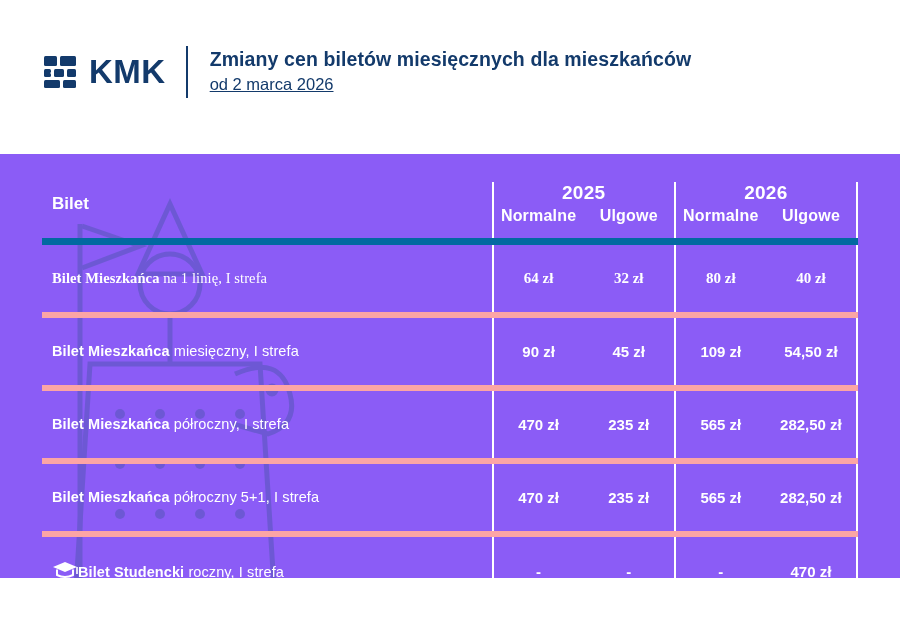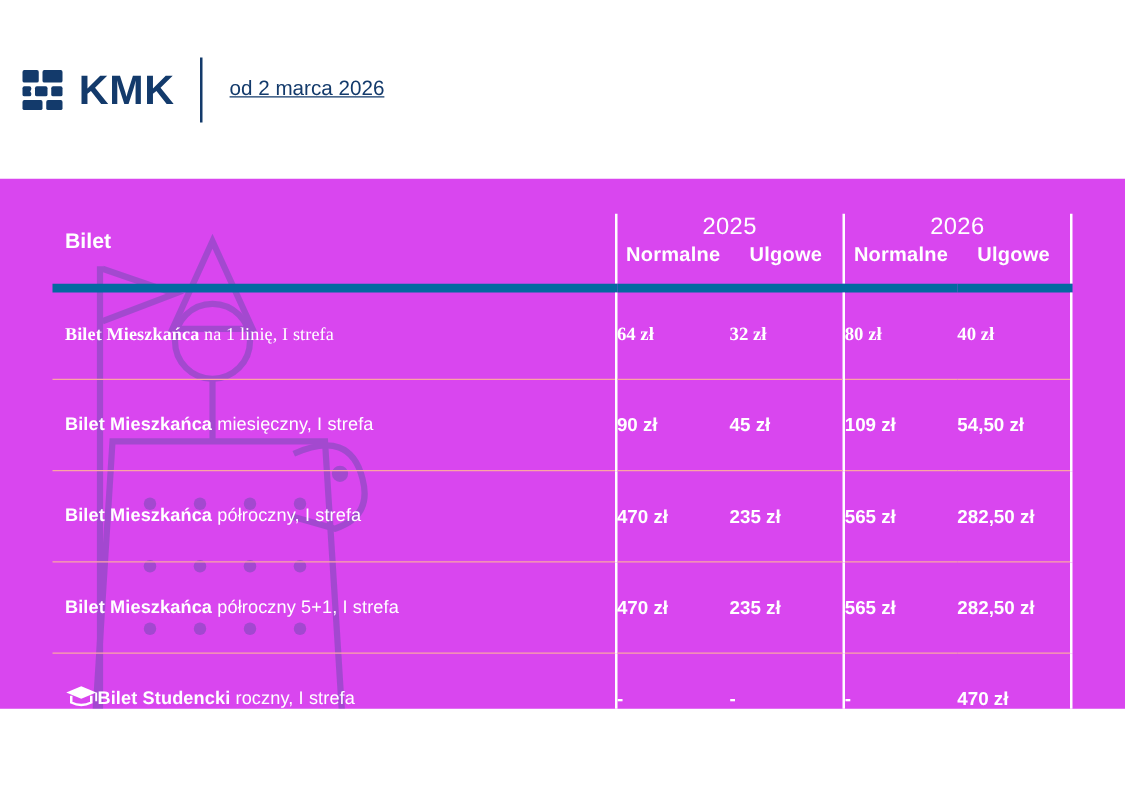--- a/index.html
+++ b/index.html
@@ -20,21 +20,21 @@
 
   
   .header {
     position: absolute;
     left: 0; top: 0;
     width: 900px;
     height: 143px;
     background: #ffffff;
     display: flex;
     align-items: center;
-    padding-left: 17px;
+    padding-left: 43px;
   }
 
   .logo-block {
     display: flex;
     align-items: center;
     gap: 12px;
   }
 
   .logo-mark {
     width: 34px;
@@ -76,24 +76,24 @@
     font-weight: normal;
     color: #133a6b;
     line-height: 1.45;
     margin-top: 1px;
     text-decoration: underline;
   }
 
   
   .board {
     position: absolute;
-    left: 0; top: 143px;
+    left: 0; top: 154px;
     width: 900px;
     height: 424px;
-    background: #d946ef;
+    background: #8b5cf6;
     overflow: hidden;
   }
 
   .watermark {
     position: absolute;
     left: 20px;
     top: 10px;
     width: 330px;
     height: 480px;
     opacity: 0.30;
@@ -114,21 +114,21 @@
   }
 
   
   .col-name  { width: 450px; }
   .col-price { width: 91px; }
 
   
   .yearhead {
     text-align: center;
     font-size: 19px;
-    font-weight: normal;
+    font-weight: bold;
     color: #ffffff;
     padding-bottom: 3px;
     letter-spacing: 0.3px;
   }
   .subhead {
     text-align: center;
     font-size: 16px;
     font-weight: bold;
     color: #ffffff;
     padding-bottom: 13px;
@@ -139,35 +139,35 @@
     font-weight: bold;
     color: #ffffff;
     padding-left: 10px;
     vertical-align: bottom;
     padding-bottom: 13px;
   }
 
   
   tr.datarow td {
     height: 73px;
-    border-top: 1px solid #fca5a5;
+    border-top: 6px solid #fca5a5;
   }
   tr.datarow:first-of-type td { border-top: 7px solid #0369a1; font-family: Liberation Serif, serif; }
 
   td.name {
     padding-left: 10px;
     font-size: 14.5px;
     color: #ffffff;
     letter-spacing: 0.1px;
   }
   td.name b { font-weight: bold; }
   td.name span.reg { font-weight: normal; }
 
   td.price {
-    text-align: left;
+    text-align: center;
     font-size: 15px;
     font-weight: bold;
     color: #ffffff;
   }
 
   
   .sep-left  { border-left: 2px solid #ffffff; }
   .sep-right { border-right: 2px solid #ffffff; }
 
   
@@ -195,20 +195,21 @@
           <rect x="20" y="25" width="13" height="8" rx="1.5" fill="#133a6b"></rect>
           <circle cx="9" cy="18" r="1.6" fill="#ffffff"></circle>
         </svg>
       </span>
       <span class="logo-text">KMK</span>
     </div>
 
     <div class="divider-vert"></div>
 
     <div class="title-block">
+      <div class="title-main">Zmiany cen biletów miesięcznych dla mieszkańców</div>
       <div class="title-sub">od 2 marca 2026</div>
     </div>
   </div>
 
   <div class="board">
 
     <span class="watermark">
       <svg width="330" height="480" viewBox="0 0 330 480" aria-hidden="true">
         <g fill="none" stroke="#2a5288" stroke-width="5">
 

